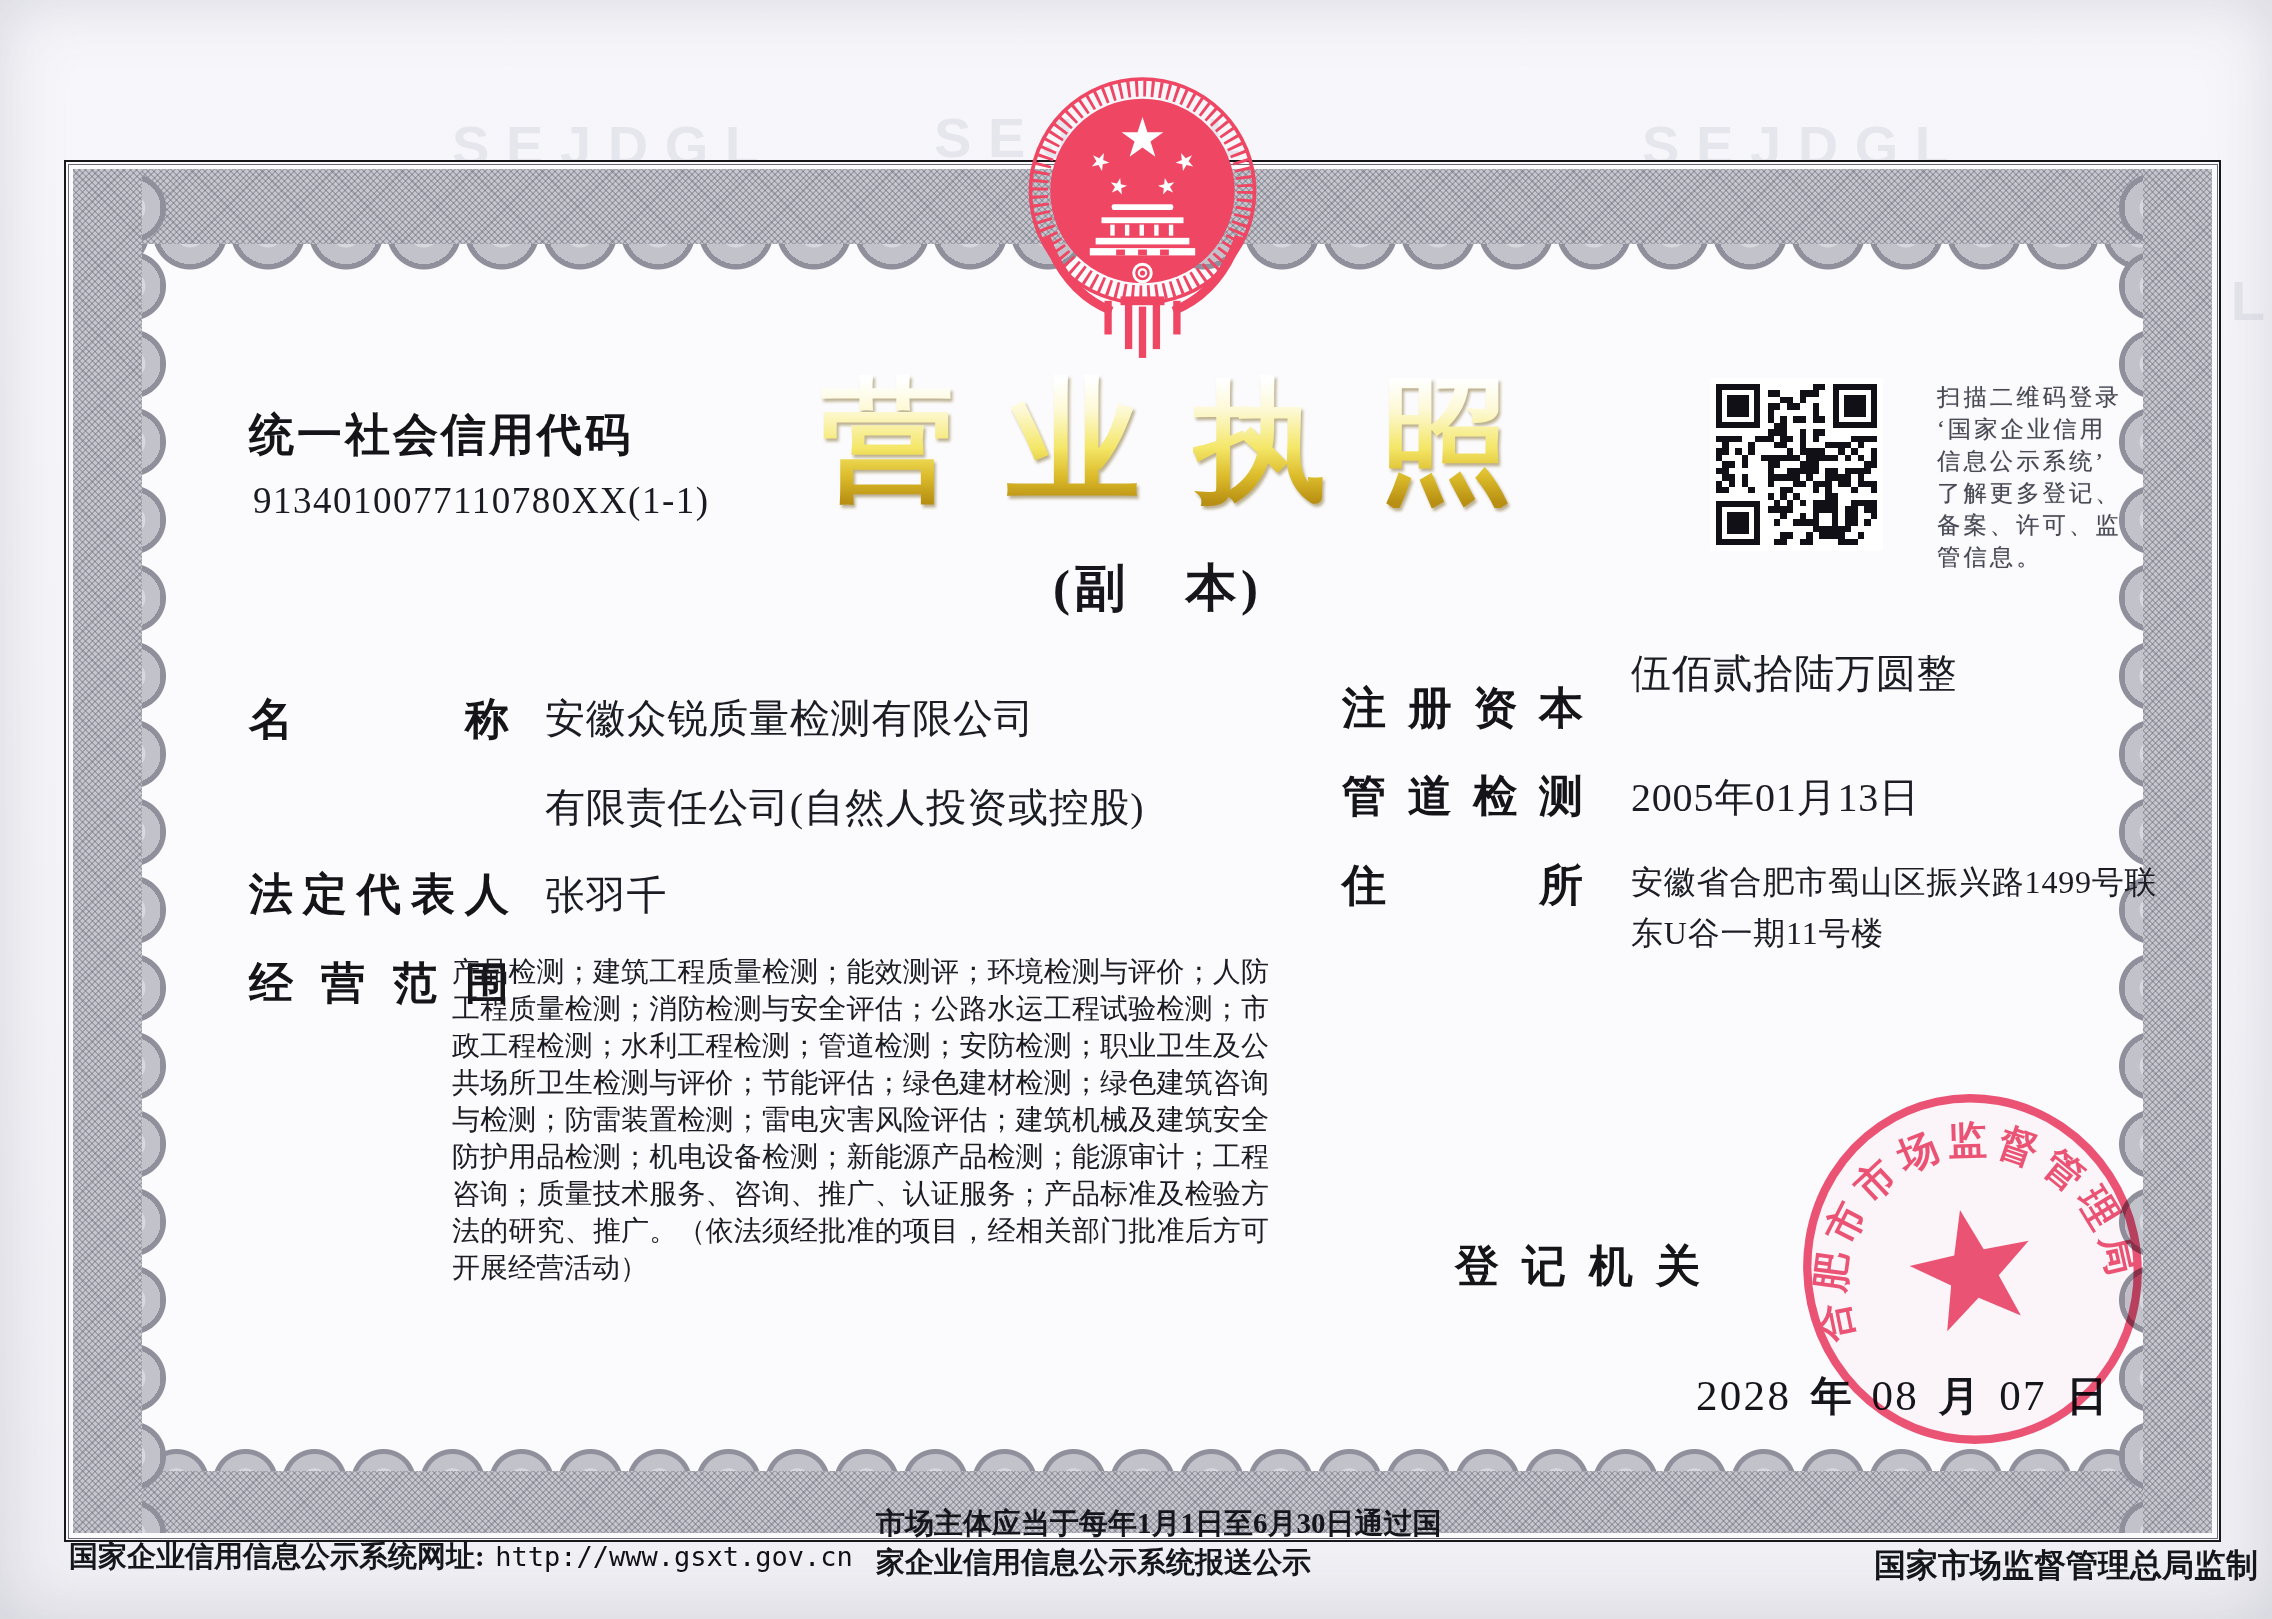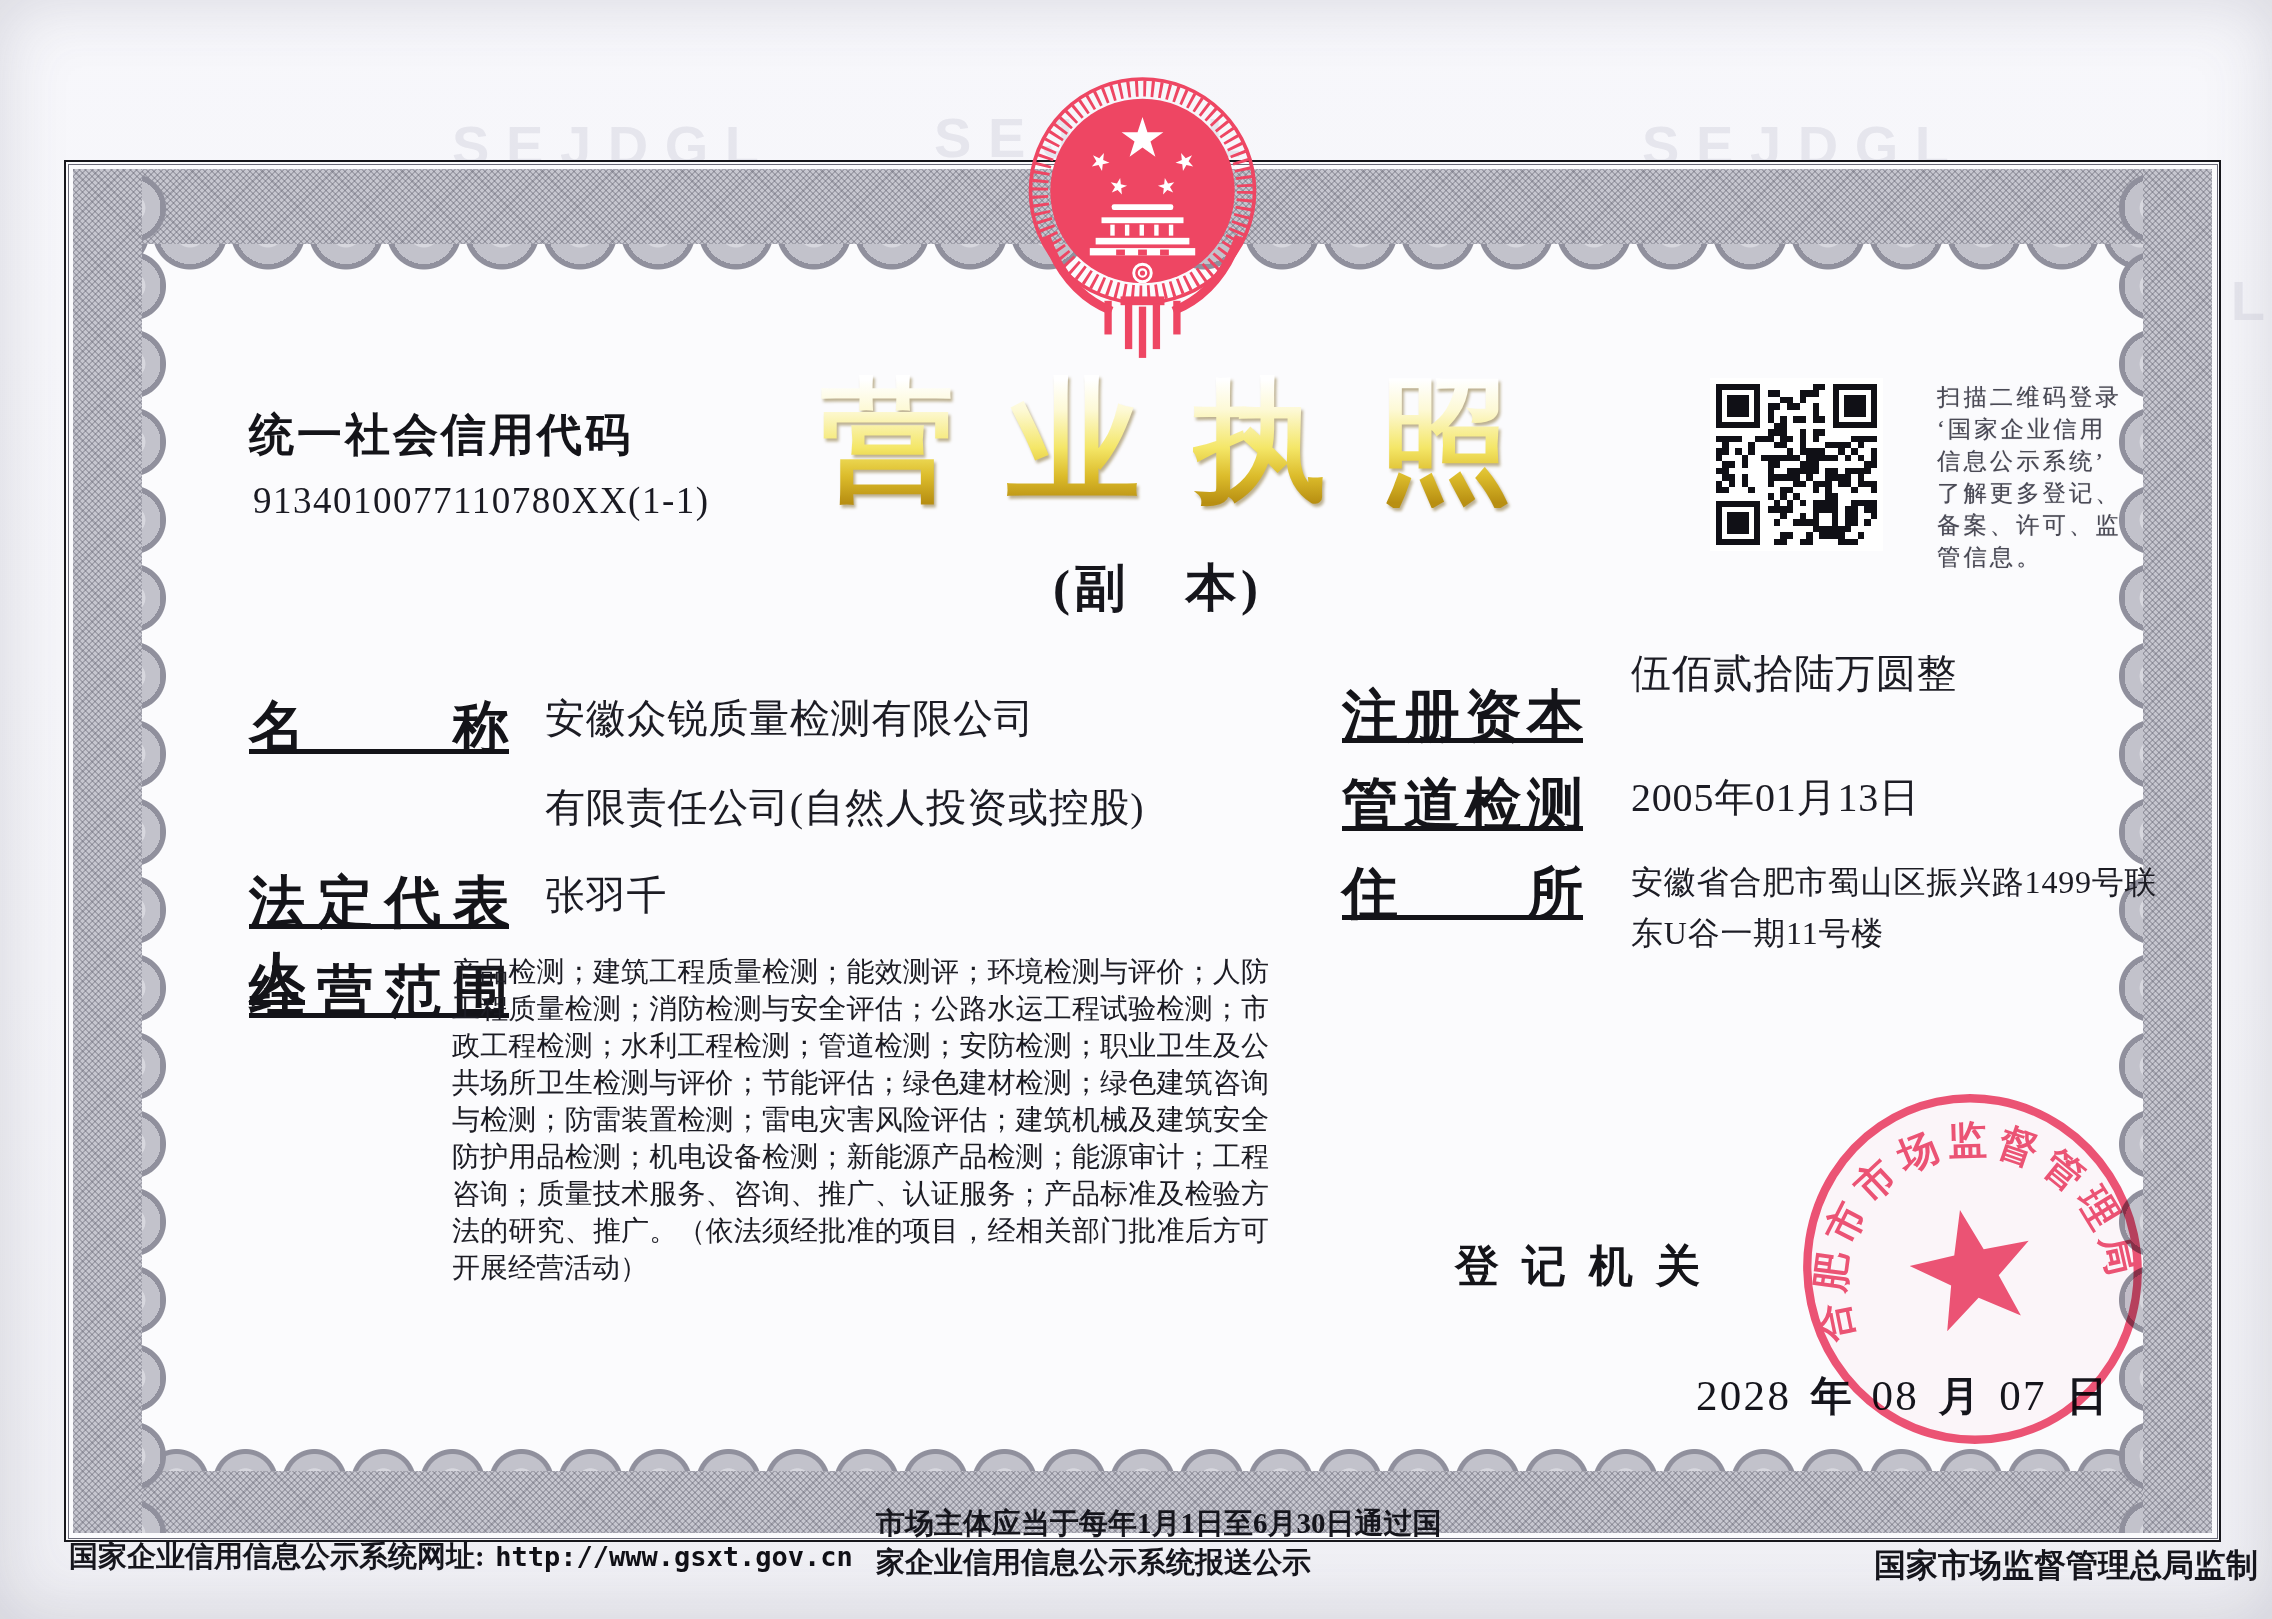--- a/index.html
+++ b/index.html
@@ -43,39 +43,39 @@
   
   .qr{position:absolute;left:1710px;top:378px;width:173px;height:173px;background:#fff;}
   .qr-mods{position:absolute;inset:6px;display:grid;grid-template-columns:repeat(25,1fr);grid-template-rows:repeat(25,1fr);}
   .qm{background:#101016;}
   .fp{position:absolute;width:32px;height:32px;border:6.8px solid #101016;}
   .fp::after{content:"";position:absolute;inset:5.3px;background:#101016;}
   .fp.tl{left:6px;top:6px;} .fp.tr{right:6px;top:6px;} .fp.bl{left:6px;bottom:6px;}
   .qr-caption{position:absolute;left:1937px;top:381px;width:241px;font-size:23.4px;line-height:32px;
       color:#4a4a55;letter-spacing:3px;text-shadow:0 0 0.8px rgba(80,80,95,.5);}
   
-  .f-label{position:absolute;font-size:56px;font-weight:bold;color:#141419;text-align:justify;text-align-last:justify;text-decoration:underline;}
+  .f-label{position:absolute;font-size:44px;font-weight:bold;color:#141419;text-align:justify;text-align-last:justify;}
   .f-label.l{left:249px;width:260px;}
   .f-label.r{left:1342px;width:241px;}
   .f-value{position:absolute;font-size:40px;color:#1c1c24;letter-spacing:0.8px;}
   .scope{position:absolute;left:452px;top:954px;width:817px;font-size:28px;line-height:1.32;
       text-align:justify;color:#1c1c24;}
   .addr{font-size:32px;line-height:1.6;width:554px;word-break:break-all;}
   
   .reg-label{position:absolute;left:1455px;top:1237px;width:245px;font-size:44px;font-weight:bold;
       text-align:justify;text-align-last:justify;color:#141419;}
   .date-row{position:absolute;left:1696px;top:1369px;display:flex;align-items:baseline;gap:19.6px;font-size:43px;color:#15151c;}
   .date-row .num{letter-spacing:2.3px;}
   .date-row .unit{font-weight:bold;font-size:41px;}
   .seal{position:absolute;left:1799px;top:1092px;width:347px;height:354px;transform:rotate(-12deg);
       opacity:.9;mix-blend-mode:multiply;}
   
   .footer-left{position:absolute;left:69px;top:1537px;display:flex;align-items:baseline;gap:10.5px;z-index:5;}
   .footer-left .cjk{font-size:29px;font-weight:bold;color:#15151c;}
-  .footer-left .url{font-size:27px;font-family:"DejaVu Sans Mono","Liberation Mono",monospace;font-weight:bold;color:#101016;}
+  .footer-left .url{font-size:27px;font-family:"DejaVu Sans Mono","Liberation Mono",monospace;font-weight:normal;color:#101016;}
   .footer-center{position:absolute;left:876px;top:1504px;font-size:29px;font-weight:bold;line-height:39px;color:#15151c;z-index:5;}
   .footer-right{position:absolute;left:1874px;top:1544px;font-size:32px;font-weight:bold;color:#15151c;z-index:5;}
   .emblem{position:absolute;left:1018px;top:68px;width:249px;height:306px;z-index:4;}
 </style>
 </head>
 <body>
 
 <div class="page">
 
   <div class="wm" style="left:452px;top:113px;">SEJDGL</div>

